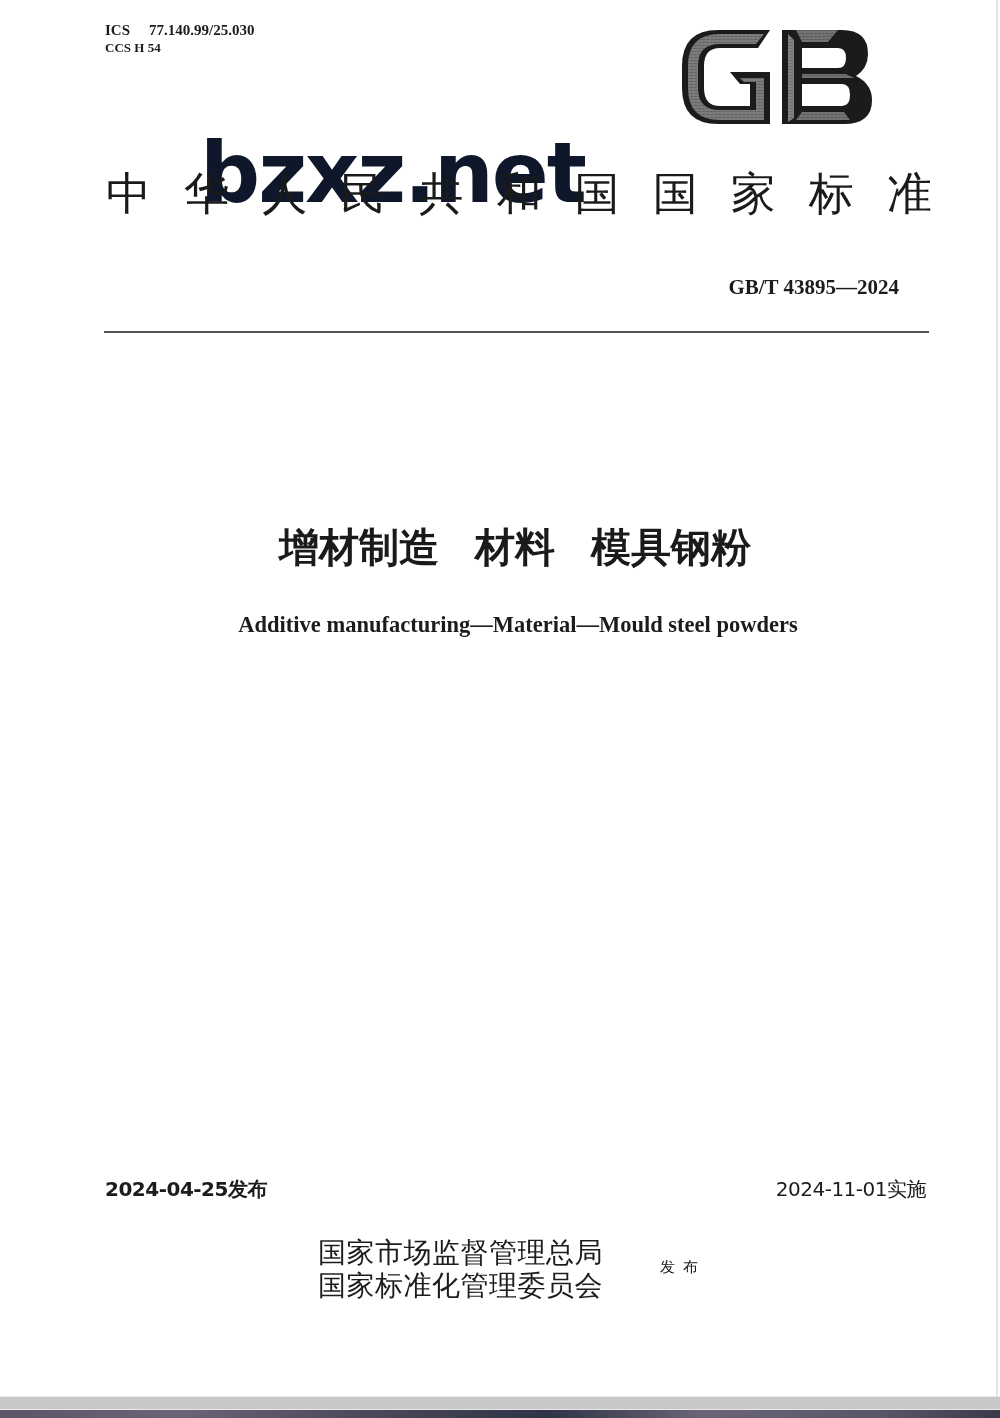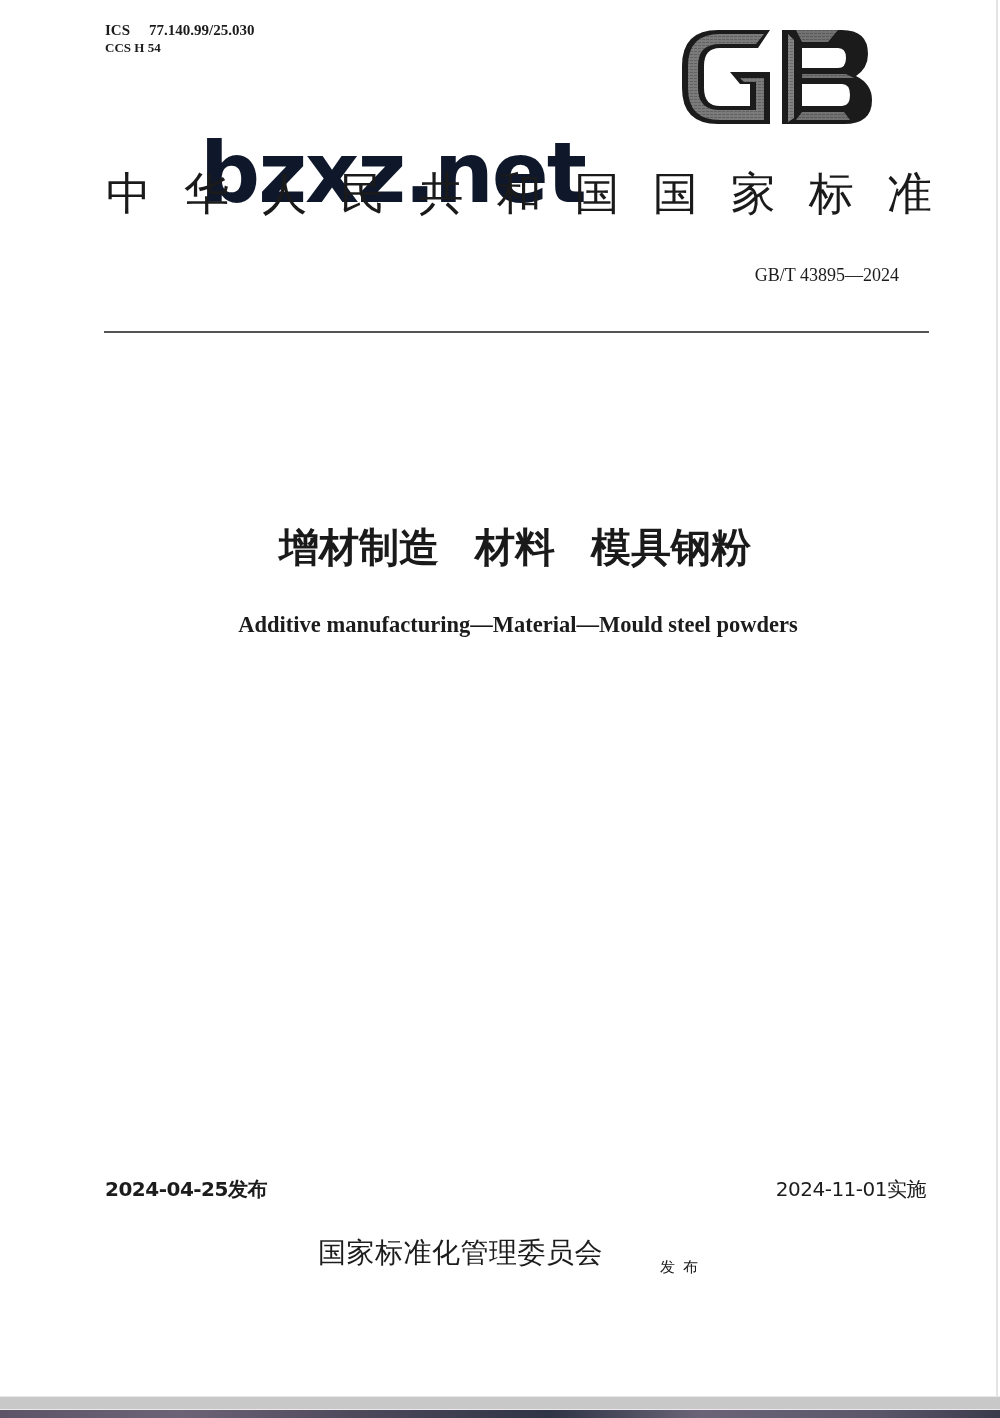--- a/index.html
+++ b/index.html
@@ -31,22 +31,22 @@
     }
 
     .nat-title {
       left: 106px; top: 168px; width: 826px;
       display: flex; justify-content: space-between;
       font-family: "DejaVu Sans", sans-serif; font-size: 45px; line-height: 52px;
       color: #1a1a1a; font-weight: normal;
     }
 
     .std-no {
-      right: 97px; top: 265px; font-family: "Liberation Serif", serif;
-      font-weight: normal; font-size: 18px; color: #1c1c1c;
+      right: 97px; top: 275px; font-family: "Liberation Serif", serif;
+      font-weight: bold; font-size: 21px; color: #1c1c1c;
     }
 
     .rule { left: 104px; top: 331px; width: 825px; height: 2px; background: #555; }
 
     .cn-title {
       left: 0; top: 522px; width: 1030px; text-align: center;
       font-family: "DejaVu Sans", sans-serif; font-weight: bold; font-size: 40px;
       line-height: 50px; color: #1a1a1a; word-spacing: 0;
     }
     .cn-title span { margin: 0 18px; }
@@ -139,19 +139,20 @@
   <div class="abs cn-title">
     <span>增材制造</span><span>材料</span><span>模具钢粉</span>
   </div>
 
   <div class="abs en-title">Additive manufacturing—Material—Mould steel powders</div>
 
   <div class="abs issue-date">2024-04-25发布</div>
   <div class="abs impl-date">2024-11-01实施</div>
 
   <div class="abs issuers">
+    <div>国家市场监督管理总局</div>
     <div>国家标准化管理委员会</div>
   </div>
   <div class="abs publish">发布</div>
 </div>
 
 <div class="bottom-band"></div>
 <div class="bottom-photo"></div>
 
 </body></html>

